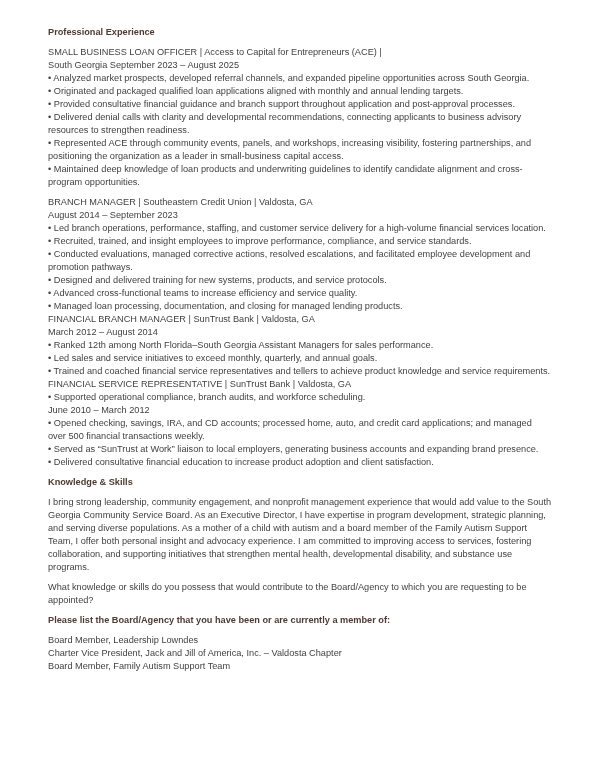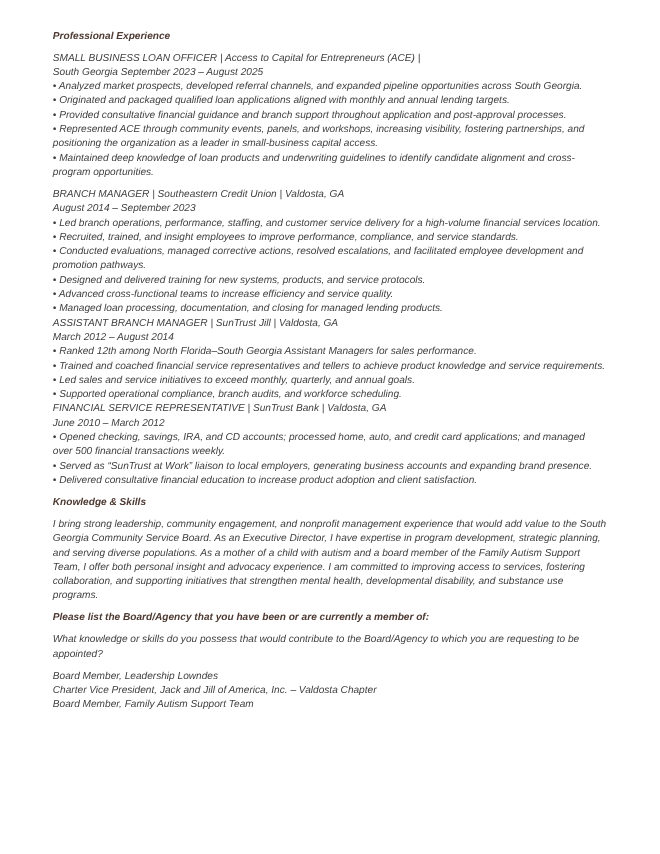--- a/index.html
+++ b/index.html
@@ -12,21 +12,20 @@
     height: 776px;
     font-family: "Liberation Sans", sans-serif;
   }
   .page {
     box-sizing: border-box;
     width: 600px;
     height: 776px;
     padding: 26px 48px 0 48px;
     background: var(--page-bg, #ffffff);
     overflow: hidden;
-    font-style: italic;
   }
   .doc {
     font-size: 9.2px;
     line-height: 13px;
     color: var(--body-color, #3f3f3f);
   }
   .block {
     margin: 7px 0;
   }
   .block:first-child {
@@ -45,51 +44,52 @@
 
 <div class="page">
   <div class="doc">
       <div class="block heading">Professional Experience</div>
       <div class="block para">
         <div class="line">SMALL BUSINESS LOAN OFFICER | Access to Capital for Entrepreneurs (ACE) |</div>
         <div class="line">South Georgia September 2023 – August 2025</div>
         <div class="line">• Analyzed market prospects, developed referral channels, and expanded pipeline opportunities across South Georgia.</div>
         <div class="line">• Originated and packaged qualified loan applications aligned with monthly and annual lending targets.</div>
         <div class="line">• Provided consultative financial guidance and branch support throughout application and post-approval processes.</div>
+        <div class="line">• Delivered denial calls with clarity and developmental recommendations, connecting applicants to business advisory resources to strengthen readiness.</div>
         <div class="line">• Represented ACE through community events, panels, and workshops, increasing visibility, fostering partnerships, and positioning the organization as a leader in small-business capital access.</div>
         <div class="line">• Maintained deep knowledge of loan products and underwriting guidelines to identify candidate alignment and cross-program opportunities.</div>
       </div>
       <div class="block para">
         <div class="line">BRANCH MANAGER | Southeastern Credit Union | Valdosta, GA</div>
         <div class="line">August 2014 – September 2023</div>
         <div class="line">• Led branch operations, performance, staffing, and customer service delivery for a high-volume financial services location.</div>
         <div class="line">• Recruited, trained, and insight employees to improve performance, compliance, and service standards.</div>
         <div class="line">• Conducted evaluations, managed corrective actions, resolved escalations, and facilitated employee development and promotion pathways.</div>
         <div class="line">• Designed and delivered training for new systems, products, and service protocols.</div>
         <div class="line">• Advanced cross-functional teams to increase efficiency and service quality.</div>
         <div class="line">• Managed loan processing, documentation, and closing for managed lending products.</div>
-        <div class="line">ASSISTANT BRANCH MANAGER | SunTrust Jill | Valdosta, GA</div>
+        <div class="line">FINANCIAL BRANCH MANAGER | SunTrust Bank | Valdosta, GA</div>
         <div class="line">March 2012 – August 2014</div>
         <div class="line">• Ranked 12th among North Florida–South Georgia Assistant Managers for sales performance.</div>
+        <div class="line">• Led sales and service initiatives to exceed monthly, quarterly, and annual goals.</div>
         <div class="line">• Trained and coached financial service representatives and tellers to achieve product knowledge and service requirements.</div>
-        <div class="line">• Led sales and service initiatives to exceed monthly, quarterly, and annual goals.</div>
+        <div class="line">FINANCIAL SERVICE REPRESENTATIVE | SunTrust Bank | Valdosta, GA</div>
         <div class="line">• Supported operational compliance, branch audits, and workforce scheduling.</div>
-        <div class="line">FINANCIAL SERVICE REPRESENTATIVE | SunTrust Bank | Valdosta, GA</div>
         <div class="line">June 2010 – March 2012</div>
         <div class="line">• Opened checking, savings, IRA, and CD accounts; processed home, auto, and credit card applications; and managed over 500 financial transactions weekly.</div>
         <div class="line">• Served as “SunTrust at Work” liaison to local employers, generating business accounts and expanding brand presence.</div>
         <div class="line">• Delivered consultative financial education to increase product adoption and client satisfaction.</div>
       </div>
       <div class="block heading">Knowledge &amp; Skills</div>
       <div class="block para">
         <div class="line">I bring strong leadership, community engagement, and nonprofit management experience that would add value to the South Georgia Community Service Board. As an Executive Director, I have expertise in program development, strategic planning, and serving diverse populations. As a mother of a child with autism and a board member of the Family Autism Support Team, I offer both personal insight and advocacy experience. I am committed to improving access to services, fostering collaboration, and supporting initiatives that strengthen mental health, developmental disability, and substance use programs.</div>
       </div>
-      <div class="block heading">Please list the Board/Agency that you have been or are currently a member of:</div>
       <div class="block para">
         <div class="line">What knowledge or skills do you possess that would contribute to the Board/Agency to which you are requesting to be appointed?</div>
       </div>
+      <div class="block heading">Please list the Board/Agency that you have been or are currently a member of:</div>
       <div class="block para">
         <div class="line">Board Member, Leadership Lowndes</div>
         <div class="line">Charter Vice President, Jack and Jill of America, Inc. – Valdosta Chapter</div>
         <div class="line">Board Member, Family Autism Support Team</div>
       </div>
     </div>
 </div>
 
 </body></html>

